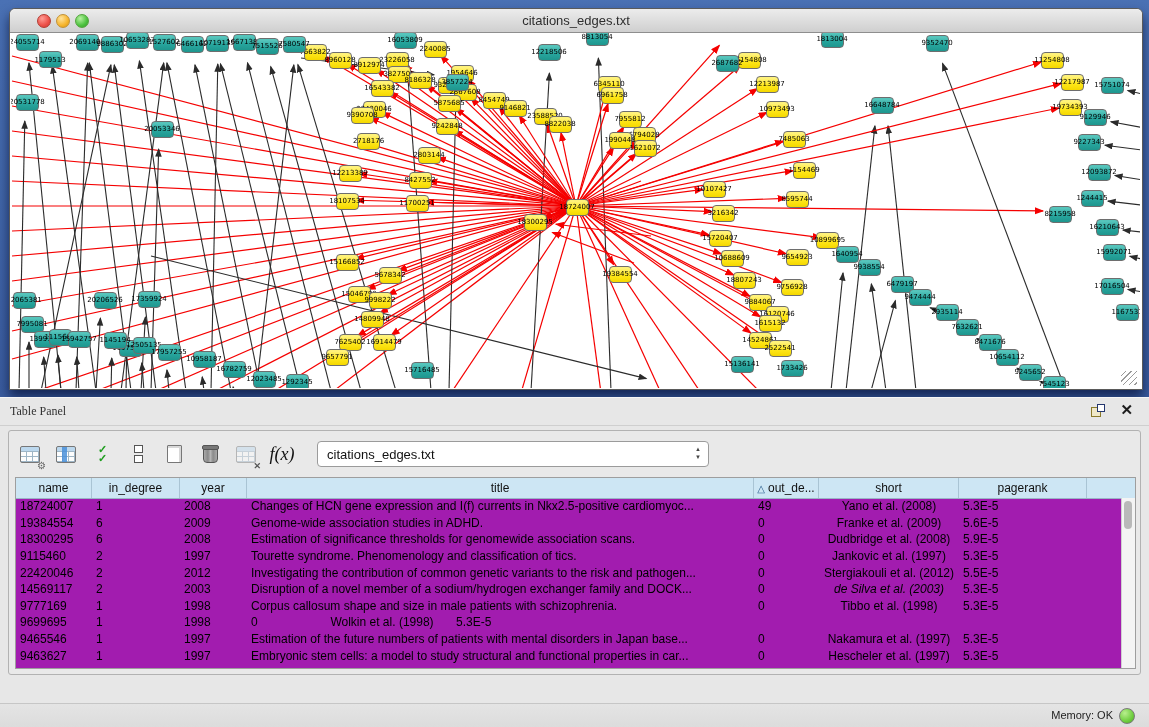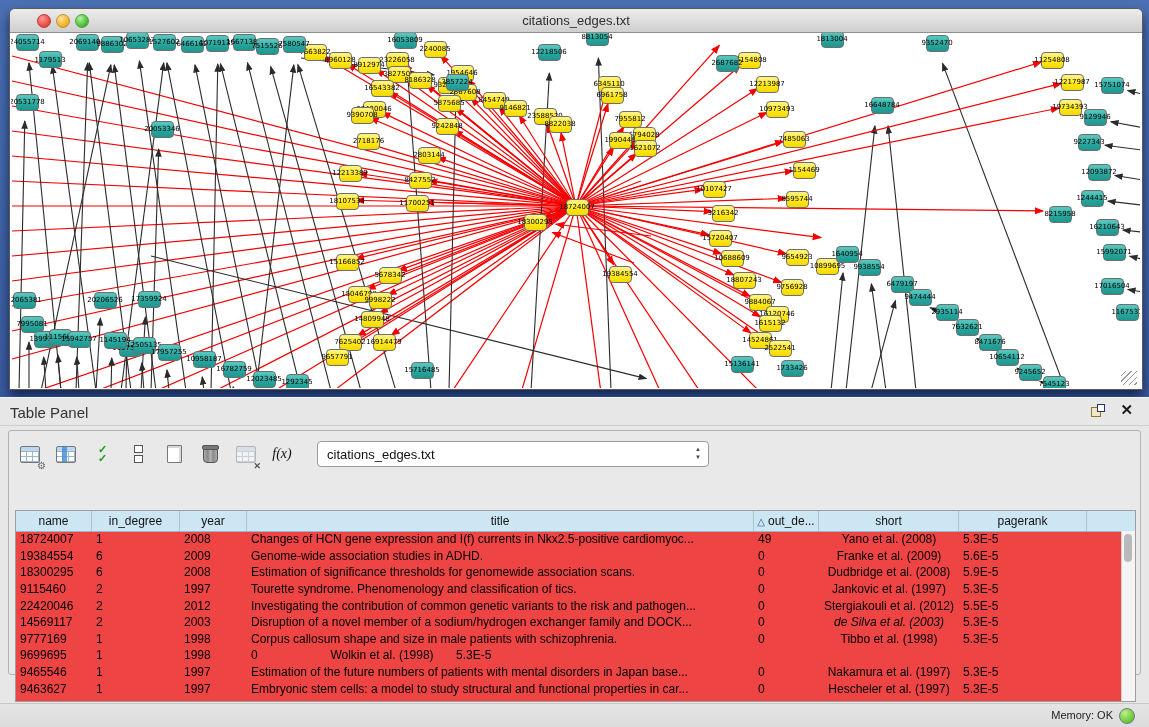--- a/index.html
+++ b/index.html
@@ -26,21 +26,21 @@
   .node.y{background:linear-gradient(#fff27a 10%,#ffe81c 55%,#f5d800);}
   .node.t{background:linear-gradient(#55c4bb 10%,#28a79f 55%,#1e968e);}
   .node .lbl{position:absolute;left:50%;top:50%;transform:translate(-50%,-50%);
     font-size:7px;line-height:7px;color:#000;white-space:nowrap;font-family:"DejaVu Sans",sans-serif;}
   #resize-grip{position:absolute;right:3px;bottom:3px;width:16px;height:14px;
     background:repeating-linear-gradient(135deg,transparent 0 3px,#9a9a9a 3px 4px);}
   
   #table-panel{position:absolute;left:0;top:397px;width:1149px;height:330px;background:#e7e7e7;}
   #tp-header{position:absolute;left:0;top:0;right:0;height:27px;border-top:1px solid #f6f6f6;
     border-bottom:1px solid #cfcfcf;}
-  #tp-title{position:absolute;left:10px;top:6px;font-size:15px;color:#333;}
+  #tp-title{position:absolute;left:10px;top:6px;font-size:12px;color:#333;font-family:Liberation Serif, serif;}
   #tp-float{position:absolute;right:44px;top:6px;width:14px;height:13px;}
   #tp-float .sq1{position:absolute;left:0;bottom:0;width:8px;height:8px;border:1px solid #8a7a2c;background:#efe8c8;}
   #tp-float .sq2{position:absolute;right:0;top:0;width:6px;height:6px;border:1px solid #24366e;background:#fff;}
   #tp-close{position:absolute;right:16px;top:3px;font-size:15px;font-weight:bold;color:#1c1c1c;cursor:default;}
   #tp-frame{position:absolute;left:8px;top:33px;width:1131px;height:243px;
     border:1px solid #b2b2b2;border-radius:3px;background:#e9e9e9;}
   
   #tp-toolbar{position:absolute;left:8px;top:6px;height:34px;display:flex;align-items:center;gap:10px;}
   .tbtn{width:26px;height:26px;display:flex;align-items:center;justify-content:center;position:relative;}
   .minitable{width:18px;height:15px;border:1px solid #777;border-radius:2px;position:relative;
@@ -53,28 +53,28 @@
   .checks{font-size:11px;line-height:9px;color:#1f9e1f;font-weight:bold;letter-spacing:-1px;text-align:left;}
   .rowsq{display:flex;flex-direction:column;gap:2px;}
   .rowsq i{display:block;width:7px;height:6px;border:1px solid #555;background:#fff;}
   .page{width:13px;height:16px;background:#fff;border:1px solid #777;border-radius:1px;
     box-shadow:inset -3px 3px 0 -1px #d8d8d8;}
   .trash{width:13px;height:13px;background:linear-gradient(90deg,#aaa,#8a8a8a 30%,#b5b5b5 50%,#8a8a8a 70%,#aaa);
     border:1px solid #555;border-radius:2px 2px 4px 4px;position:relative;margin-top:3px;}
   .trash:before{content:"";position:absolute;left:-2px;top:-4px;width:15px;height:3px;background:#777;border:1px solid #555;border-radius:2px;}
   .dim{opacity:.45;}
   .delx{position:absolute;right:-2px;bottom:-4px;font-size:9px;color:#555;font-weight:bold;}
-  #fx-btn{font-family:"Liberation Serif",serif;font-style:italic;font-size:14px;color:#111;}
+  #fx-btn{font-family:"Liberation Serif",serif;font-style:italic;font-size:18px;color:#111;}
   #table-combo{width:390px;height:24px;background:#fff;border:1px solid #9b9b9b;border-radius:4px;
     margin-left:12px;position:relative;display:flex;align-items:center;}
   #combo-value{font-size:13px;color:#111;padding-left:9px;}
   #combo-arrows{position:absolute;right:7px;top:3px;font-size:6px;color:#444;line-height:8px;text-align:center;}
   
-  #tp-table{position:absolute;left:6px;top:46px;width:1119px;height:190px;background:#ef4444;
-    border:1px solid #9e9e9e;font-size:12px;color:#000;margin-top:33px;}
+  #tp-table{position:absolute;left:6px;top:46px;width:1119px;height:190px;background:#a21caf;
+    border:1px solid #9e9e9e;font-size:12px;color:#000;}
   #thead{display:flex;height:20px;background:#cde6f4;border-bottom:1px solid #9ab5c6;}
   .th{box-sizing:border-box;border-right:1px solid #a9c4d4;display:flex;align-items:center;
     justify-content:center;font-size:12px;color:#111;overflow:hidden;white-space:nowrap;}
   .th .sort{color:#2b5e8c;margin-right:3px;font-size:10px;}
   #tbody{position:absolute;left:0;top:20px;right:13px;bottom:0;overflow:hidden;}
   .tr{display:flex;height:16.6px;align-items:center;}
   .td{box-sizing:border-box;padding:0 4px;overflow:hidden;white-space:nowrap;font-size:12px;}
   .td.center{text-align:center;}
   #vscroll{position:absolute;right:0;top:20px;width:13px;bottom:0;background:#f4f4f4;border-left:1px solid #d0d0d0;}
   #vthumb{position:absolute;left:2px;top:3px;width:8px;height:28px;border-radius:4px;background:#b9b9b9;}
@@ -400,21 +400,21 @@
           </div>
           <div class="node y" style="left: 757.5px; top: 306.5px;">
             <span class="lbl">2522541</span>
           </div>
           <div class="node y" style="left: 769.5px; top: 245.5px;">
             <span class="lbl">9756928</span>
           </div>
           <div class="node y" style="left: 774.5px; top: 215.5px;">
             <span class="lbl">9654923</span>
           </div>
-          <div class="node y" style="left: 805px; top: 198.5px; margin-top: 26px;">
+          <div class="node y" style="left: 805px; top: 198.5px;">
             <span class="lbl">10899695</span>
           </div>
           <div class="node y" style="left: 586.5px; top: 42.5px;">
             <span class="lbl">6345110</span>
           </div>
           <div class="node y" style="left: 589.5px; top: 53.5px;">
             <span class="lbl">6961758</span>
           </div>
           <div class="node y" style="left: 607.5px; top: 77.5px;">
             <span class="lbl">7955812</span>

